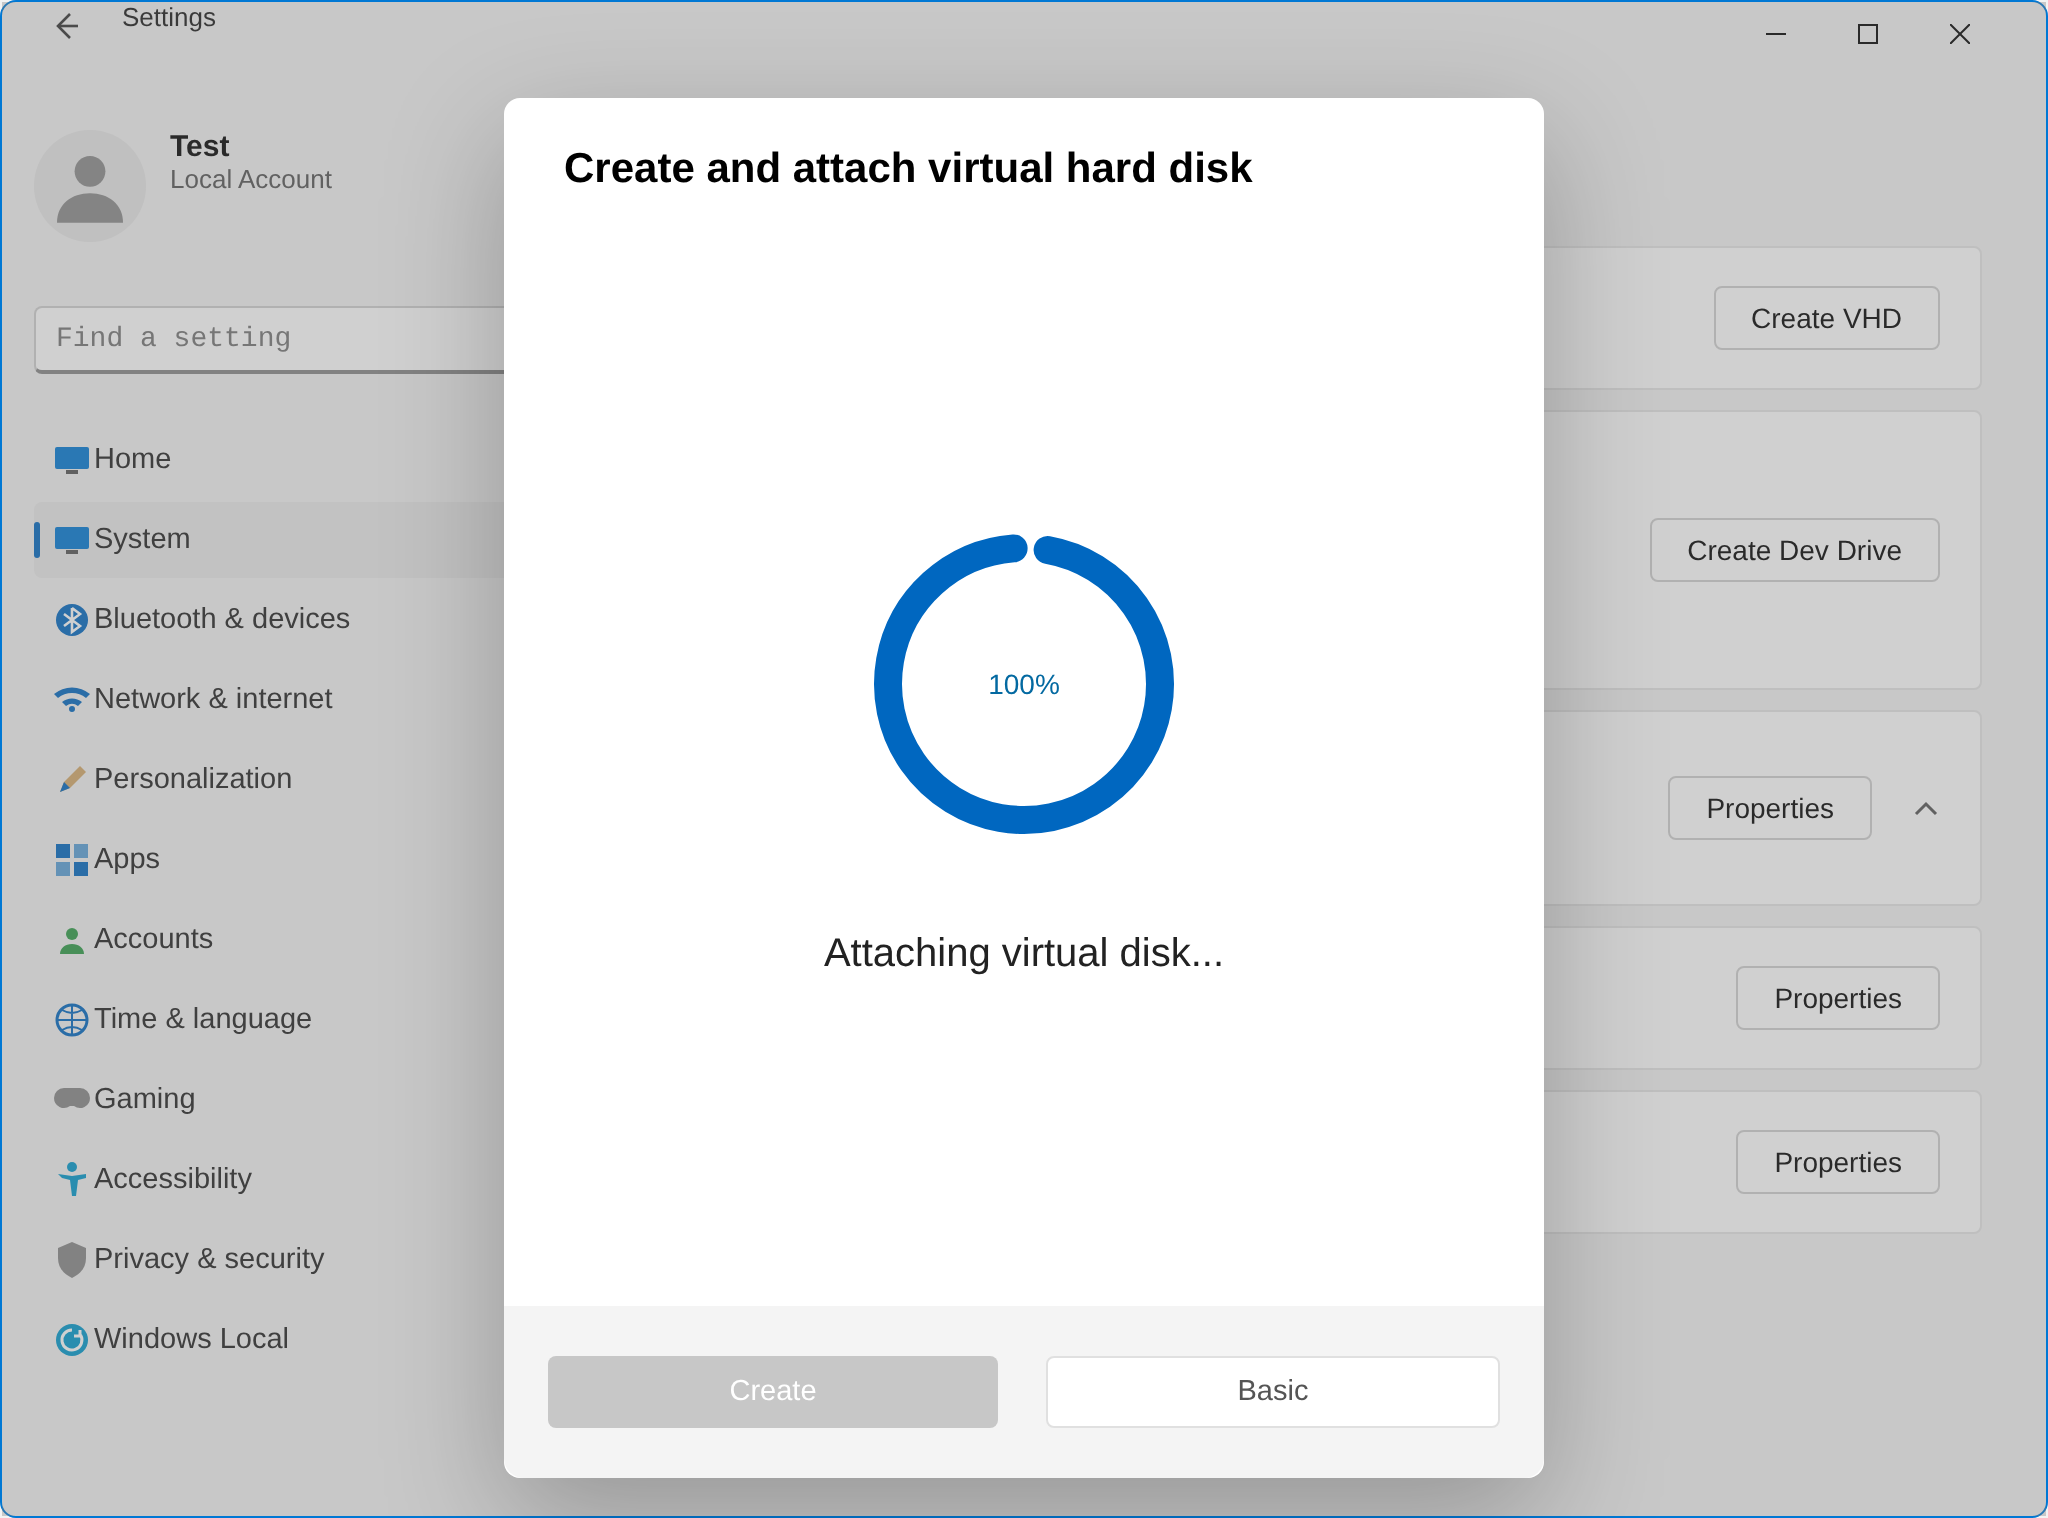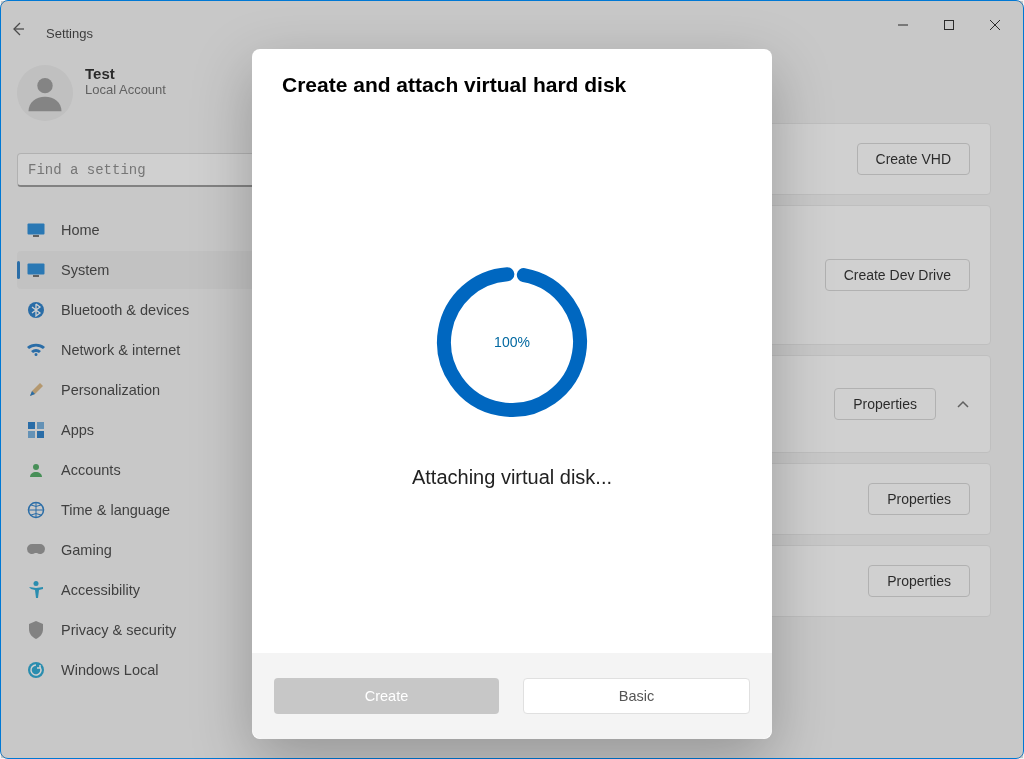--- a/index.html
+++ b/index.html
@@ -1,38 +1,38 @@
 <!DOCTYPE html>
 <html><head>
 <meta charset="utf-8">
 <style>
   * { box-sizing: border-box; margin: 0; padding: 0; font-family: "Segoe UI", -apple-system, sans-serif; }
   body { width: 1024px; height: 759px; background: #f3f3f3; overflow: hidden; position: relative; }
 
   .window { width: 1024px; height: 759px; background: #f3f3f3; border: 1px solid #0078d4; border-radius: 8px; position: relative; }
 
-  .titlebar { height: 40px; display: flex; align-items: flex-end; padding: 0 5px; }
+  .titlebar { height: 40px; display: flex; align-items: flex-start; padding: 0 20px; }
   .back-btn { width: 24px; height: 24px; display: flex; align-items: center; justify-content: center; cursor: pointer; }
   .app-title { margin-left: 16px; font-size: 13px; color: #1a1a1a; }
   .win-controls { margin-left: auto; display: flex; gap: 0; }
   .win-btn { width: 46px; height: 32px; display: flex; align-items: center; justify-content: center; cursor: pointer; }
   .win-btn svg { width: 10px; height: 10px; }
 
   .content-area { display: flex; height: calc(100% - 40px); }
 
   .sidebar { width: 280px; padding: 16px 12px 0 16px; }
   .user-block { display: flex; align-items: flex-start; gap: 12px; margin-bottom: 24px; padding: 8px 0; }
   .avatar { width: 56px; height: 56px; border-radius: 50%; background: #e6e6e6; display: flex; align-items: center; justify-content: center; }
   .user-text .uname { font-weight: 600; font-size: 15px; }
   .user-text .acct { font-size: 13px; color: #555; }
 
   .search-box { width: 100%; height: 34px; background: #fff; border: 1px solid #d0d0d0; border-bottom: 2px solid #888; border-radius: 4px; padding: 0 10px; font-size: 14px; color: #555; font-family: Liberation Mono, monospace; }
 
   .nav { margin-top: 24px; display: flex; flex-direction: column; gap: 2px; }
-  .nav-item { display: flex; align-items: center; gap: 16px; height: 38px; padding: 0 10px; border-radius: 4px; cursor: pointer; font-size: 14.5px; color: #222; position: relative; }
+  .nav-item { display: flex; align-items: center; gap: 2px; height: 38px; padding: 0 10px; border-radius: 4px; cursor: pointer; font-size: 14.5px; color: #222; position: relative; }
   .nav-item.active { background: #eaeaea; }
   .nav-item.active::before { content: ""; position: absolute; left: 0; width: 3px; height: 18px; background: #0067c0; border-radius: 2px; top: 10px; }
   .nav-icon { width: 18px; height: 18px; display: inline-flex; align-items: center; justify-content: center; }
 
   .main { flex: 1; padding: 24px 32px 0 32px; }
   .page-title { font-size: 30px; font-weight: 600; margin-bottom: 24px; }
 
   .card { background: #fff; border: 1px solid #e5e5e5; border-radius: 4px; padding: 16px 20px; margin-bottom: 10px; display: flex; align-items: center; justify-content: flex-end; }
   .card-btn { background: #fff; border: 1px solid #d0d0d0; border-radius: 4px; padding: 7px 18px; font-size: 14px; cursor: pointer; }
   .card-right { display: flex; align-items: center; gap: 20px; }

